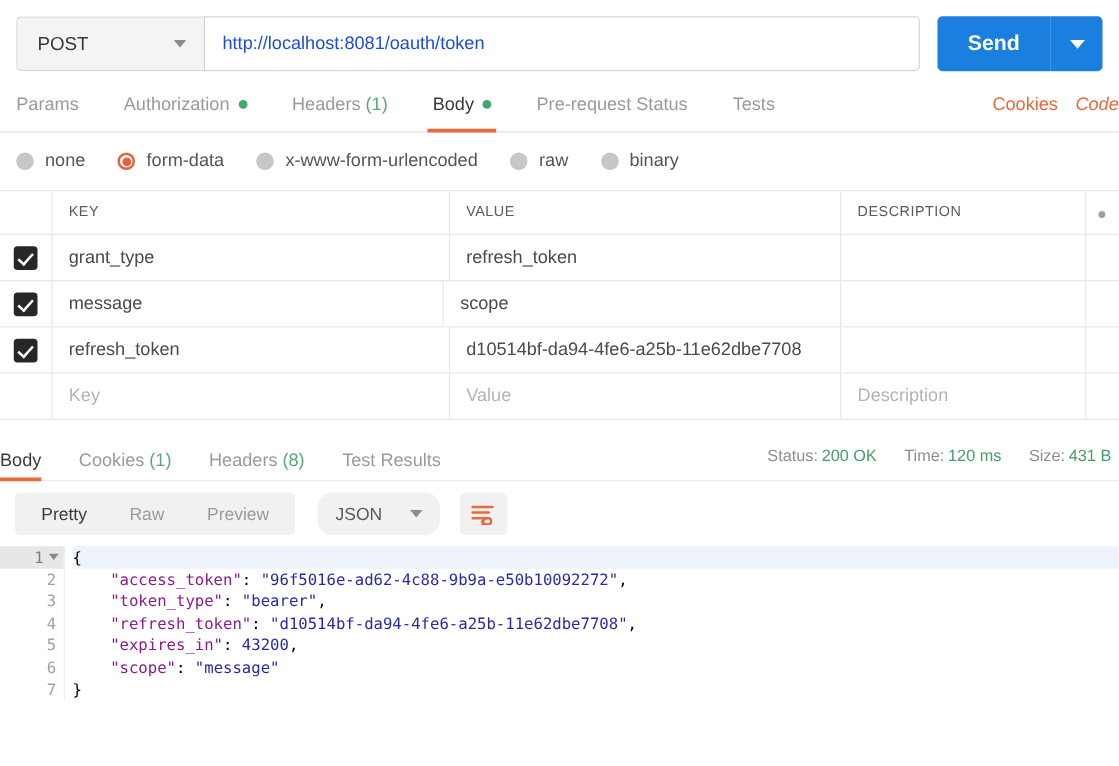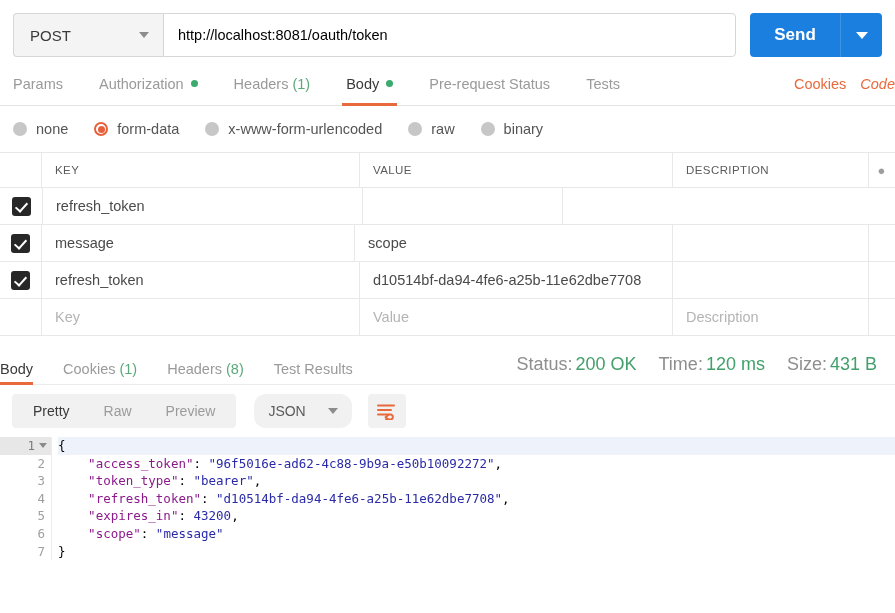--- a/index.html
+++ b/index.html
@@ -37,21 +37,21 @@
     border-right: 5px solid transparent;
     border-top: 6px solid #8c8c8c;
   }
   .url-input {
     flex: 1; height: 44px;
     border: 1px solid #d6d6d6;
     border-radius: 0 4px 4px 0;
     background: #fff;
     padding: 0 14px;
     font-size: 14.5px;
-    color: #000000;
+    color: #1d4ed8;
     font-family: "Liberation Sans", sans-serif;
     outline: none;
   }
   .send-group { display: flex; margin-left: 14px; }
   .send-btn {
     height: 44px; width: 90px;
     background: #1b7fe0;
     border: none; color: #fff;
     font-size: 17px; font-weight: bold;
     border-radius: 4px 0 0 4px;
@@ -226,22 +226,22 @@
   .rtab.active { color: #3a3a3a; }
   .rtab.active::after {
     content: "";
     position: absolute;
     left: 0; right: 0; bottom: -1px;
     height: 3px; background: #e8693c;
   }
   .meta {
     margin-left: auto;
     display: flex; align-items: center;
-    font-size: 18px; color: #8e8e8e;
-    padding-right: 18px;
+    font-size: 13px; color: #8e8e8e;
+    padding-right: 6px;
   }
   .meta-item { margin-left: 22px; }
   .meta-val { color: #43a06b; margin-left: 3px; }
 
   
   .viewer-bar {
     display: flex; align-items: center;
     height: 52px;
     padding-left: 12px;
   }
@@ -393,20 +393,21 @@
     <div class="cell c-desc">DESCRIPTION</div>
     <div class="cell c-end">
       <span class="dots-icon">●</span>
     </div>
   </div>
 
   <div class="kv-row">
     <div class="cell-check">
       <span class="cb"></span>
     </div>
+    <div class="cell c-key">grant_type</div>
     <div class="cell c-val">refresh_token</div>
     <div class="cell c-desc"></div>
     <div class="cell c-end"></div>
   </div>
 
   <div class="kv-row">
     <div class="cell-check">
       <span class="cb"></span>
     </div>
     <div class="cell c-val">message</div>

